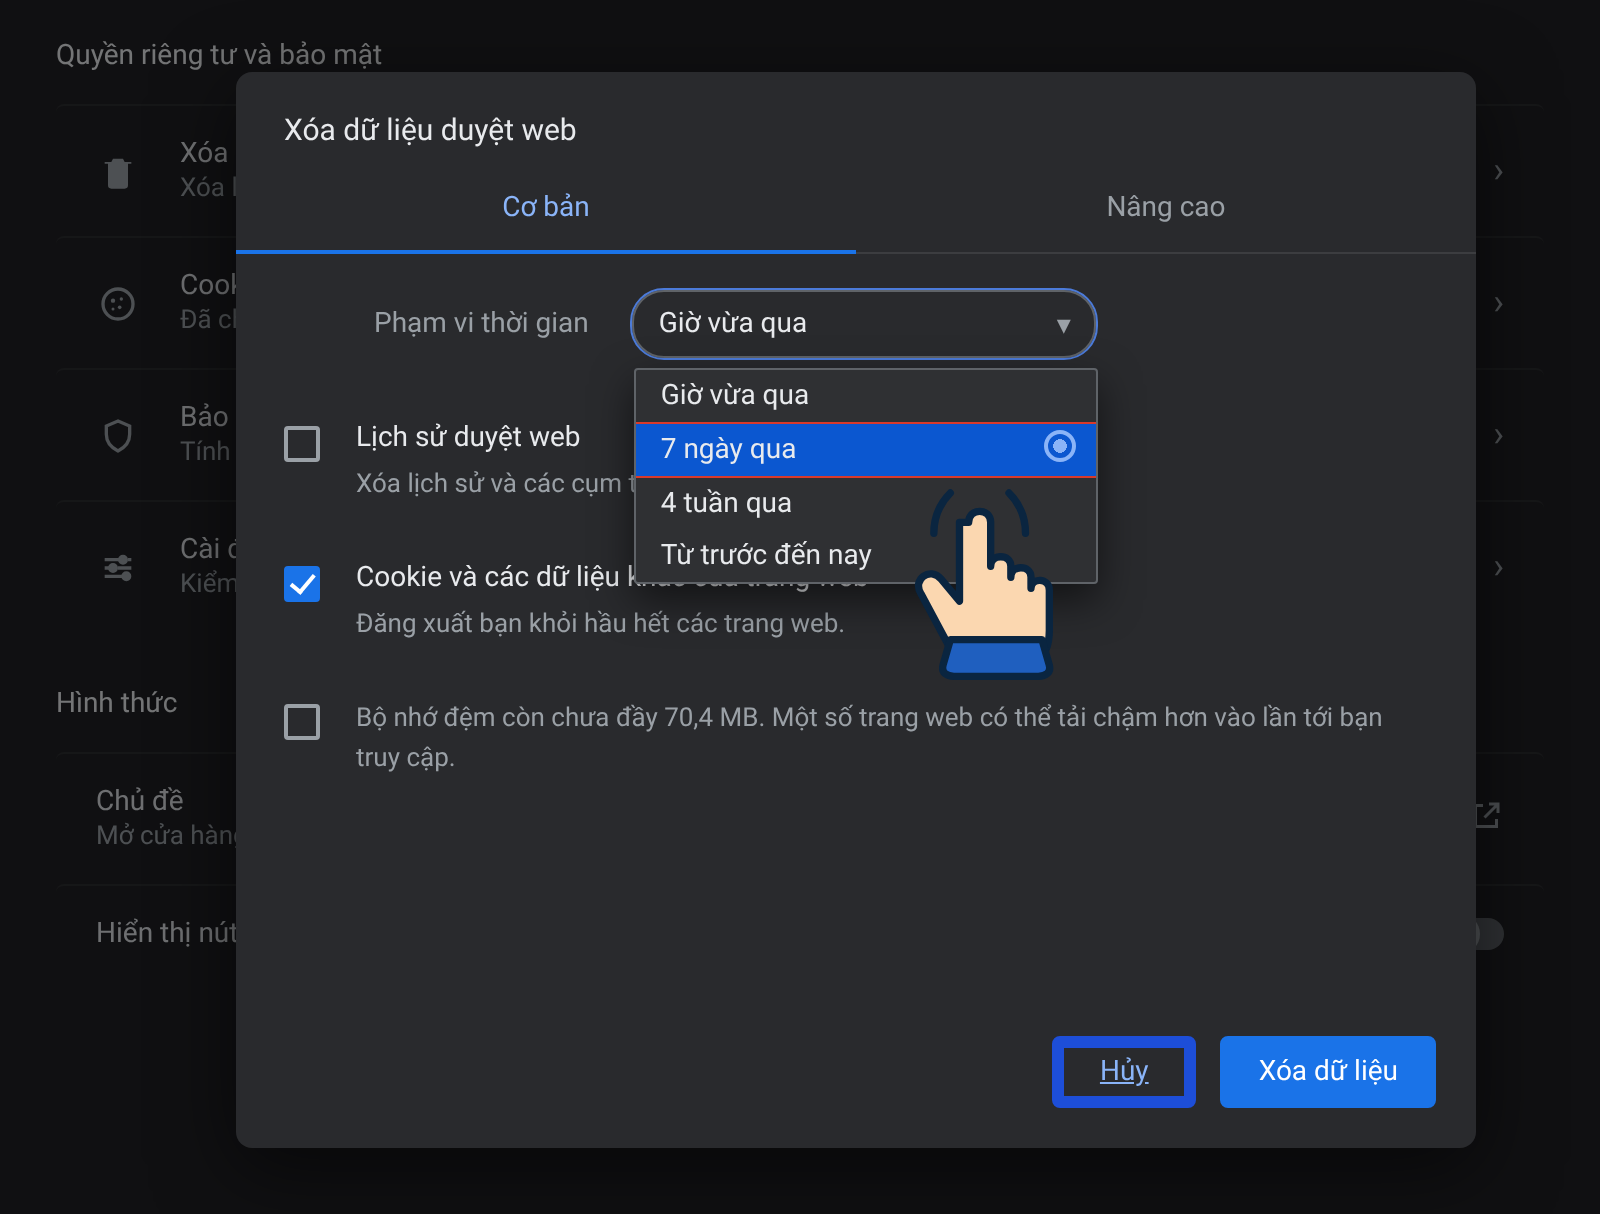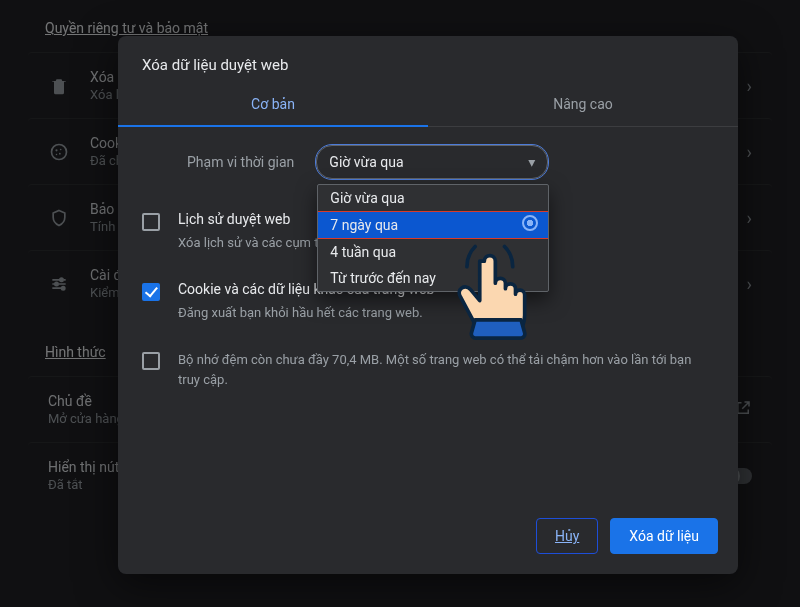--- a/index.html
+++ b/index.html
@@ -24,21 +24,21 @@
     width:800px;height:607px;
     background:var(--bg);
     font-family:"Segoe UI",Roboto,Arial,sans-serif;
     font-size:14px;
     color:var(--text);
     position:relative;
     overflow:hidden;
   }
   
   .bg{padding:14px 28px;}
-  .section-head{color:var(--text);font-size:14px;margin:6px 0 16px 17px;text-decoration:underline;}
+  .section-head{color:var(--text);font-size:14px;margin:6px 0 16px 0;}
   .bg-row{
     display:flex;align-items:center;gap:20px;
     padding:16px 20px;border-radius:4px;
     border-top:1px solid #2d2e31;
   }
   .bg-row:first-of-type{border-top:none;}
   .bg-icon{width:22px;display:flex;justify-content:center;color:#9aa0a6;}
   .bg-titles{display:flex;flex-direction:column;gap:2px;}
   .bg-title{color:#dcdfe3;font-size:14px;}
   .bg-sub{color:var(--text-dim);font-size:13px;}
@@ -107,21 +107,21 @@
   .chk.checked::after{content:"";width:5px;height:10px;border:solid #fff;border-width:0 2px 2px 0;transform:rotate(40deg) translate(-1px,-1px);}
   .opt-texts{display:flex;flex-direction:column;gap:6px;}
   .opt-title{color:#e8eaed;font-size:14px;}
   .opt-sub{color:var(--text-dim);font-size:13px;line-height:1.5;}
 
   .dlg-footer{
     display:flex;justify-content:flex-end;gap:12px;
     padding:16px 20px 20px;
   }
   .btn{height:36px;padding:0 18px;border-radius:4px;font-size:14px;cursor:pointer;display:flex;align-items:center;}
-  .btn-outline{border:1px solid #1d4ed8;color:var(--blue-link);background:transparent;text-decoration:underline;}
+  .btn-outline{border:6px solid #1d4ed8;color:var(--blue-link);background:transparent;text-decoration:underline;}
   .btn-primary{background:var(--blue);color:#fff;border:1px solid var(--blue);}
 
   
   .hand{
     position:absolute;
     left:444px; top:230px;
     width:110px;height:110px;
     z-index:20;
   }
   .hand svg{width:100%;height:100%;}
@@ -201,21 +201,20 @@
     <span class="launch-icon">
       <svg viewBox="0 0 24 24" width="18" height="18" fill="none" stroke="#9aa0a6" stroke-width="2">
           <path d="M14 4h6v6M20 4l-9 9M19 14v5H5V5h5"></path>
         </svg>
     </span>
   </div>
 
   <div class="bg-row">
     <div class="bg-titles" style="margin-left:0;">
       <span class="bg-title">Hiển thị nút trang chủ</span>
-      <span class="bg-sub">Đã tắt</span>
     </div>
     <span class="toggle"></span>
   </div>
 </div>
 
 <div class="overlay"></div>
 
 <div class="dialog">
   <div class="dlg-title">Xóa dữ liệu duyệt web</div>
 

